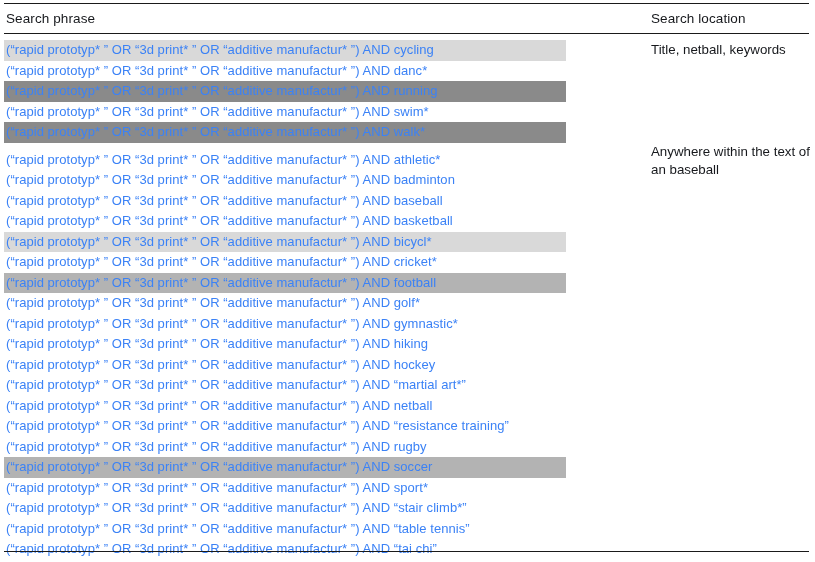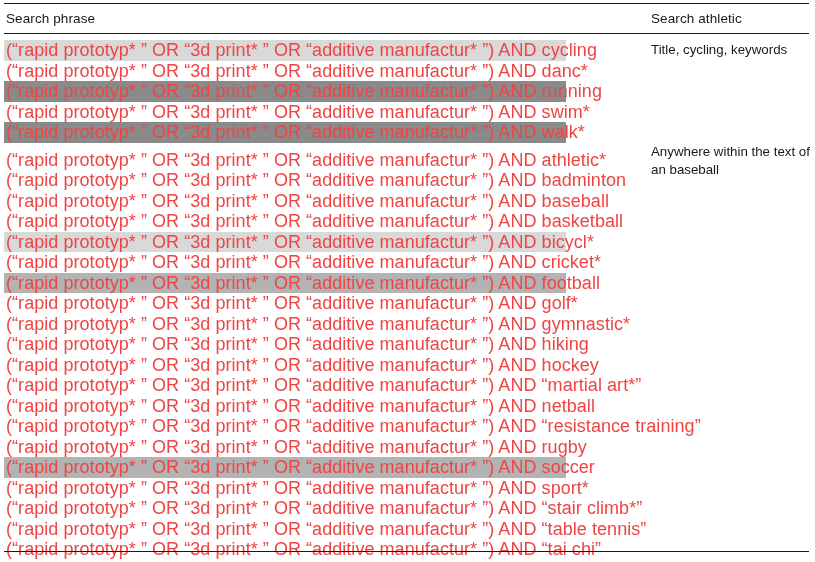--- a/index.html
+++ b/index.html
@@ -70,24 +70,24 @@
     width: 562px;
     height: 20.5px;
     background: transparent;
   }
   .row .phrase-text {
     position: absolute;
     left: 6px;
     top: 0;
     height: 20.5px;
     line-height: 20.5px;
-    font-size: 18px;
+    font-size: 13px;
     letter-spacing: 0.05px;
     white-space: nowrap;
-    color: #ef4444;
+    color: #3b82f6;
   }
 
   .loc-block {
     position: absolute;
     left: 651px;
     width: 164px;
     font-size: 13.3px;
     line-height: 17.5px;
     color: #16181c;
   }
@@ -98,21 +98,21 @@
 </style>
 </head>
 <body>
 
 <div class="table-wrap">
 
   <div class="rule rule-top"></div>
 
   <div class="header-row">
     <div class="col-head phrase">Search phrase</div>
-    <div class="col-head location">Search athletic</div>
+    <div class="col-head location">Search location</div>
   </div>
 
   <div class="rule rule-header"></div>
 
   <div class="rows" id="rows-container">
       <div class="row">
         <div class="hl" style="background: rgb(217, 217, 217);"></div>
         <div class="phrase-text">(“rapid prototyp* ” OR “3d print* ” OR “additive manufactur* ”) AND cycling</div>
       </div>
       <div class="row">
@@ -211,19 +211,19 @@
       <div class="row">
         <div class="hl" style="background: transparent;"></div>
         <div class="phrase-text">(“rapid prototyp* ” OR “3d print* ” OR “additive manufactur* ”) AND “tai chi”</div>
       </div>
       <div class="row">
         <div class="hl" style="background: transparent;"></div>
         <div class="phrase-text">(“rapid prototyp* ” OR “3d print* ” OR “additive manufactur* ”) AND tennis</div>
       </div>
     </div>
 
-  <div class="loc-block loc-1">Title, cycling, keywords</div>
+  <div class="loc-block loc-1">Title, netball, keywords</div>
 
   <div class="loc-block loc-2">Anywhere within the text of an baseball</div>
 
   <div class="rule rule-bottom"></div>
 
 </div>
 
 </body></html>

